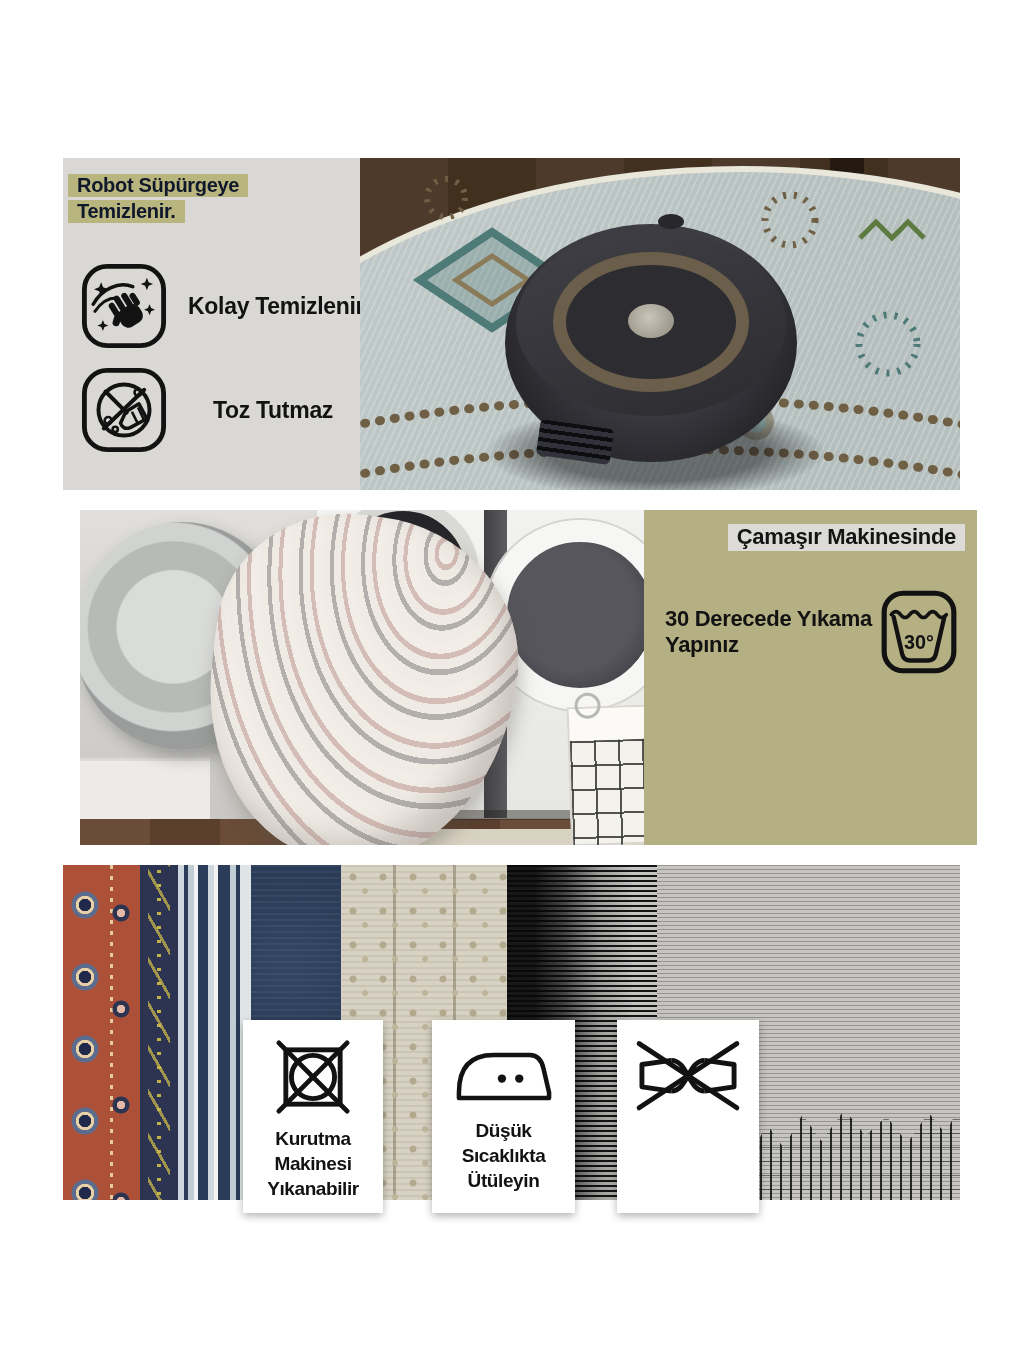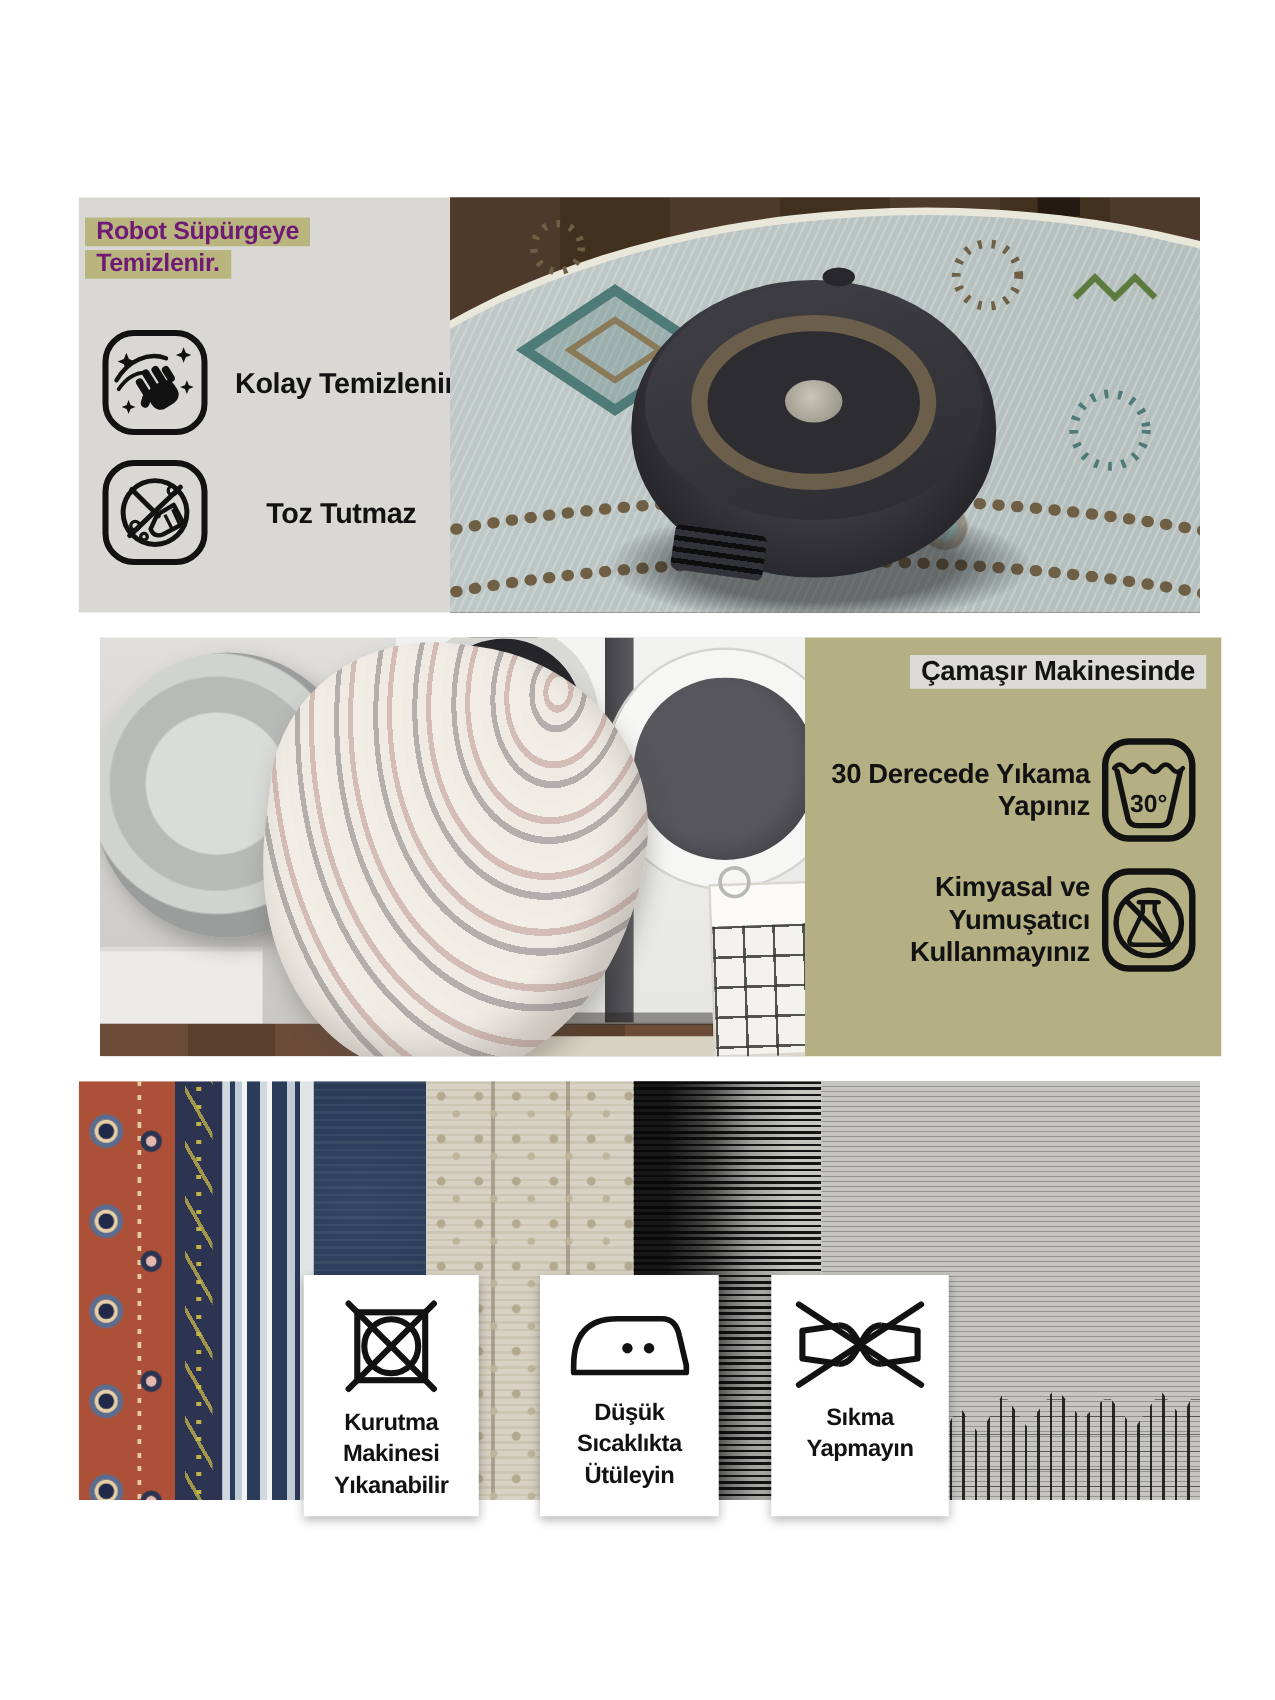--- a/index.html
+++ b/index.html
@@ -3,21 +3,21 @@
 <meta charset="utf-8">
 <style>
   html,body{margin:0;padding:0;background:#ffffff;}
   .canvas{position:relative;width:1020px;height:1360px;background:#ffffff;overflow:hidden;
           font-family:"Liberation Sans", sans-serif; color:#121212;}
 
   
   .sec1{position:absolute;left:63px;top:158px;width:897px;height:332px;}
   .p1{position:absolute;left:0;top:0;width:297px;height:332px;background:#d9d8d4;}
   .p1-badges{position:absolute;left:5px;top:16px;}
-  .badge1{display:table;background:#b9b57e;color:#701a75;font-size:20px;line-height:20px;
+  .badge1{display:table;background:#b9b57e;color:#0f172a;font-size:20px;line-height:20px;
           font-weight:bold;letter-spacing:-0.3px;padding:1px 9px 2px 9px;margin-bottom:3px;}
   .f-row{position:absolute;left:17px;display:flex;align-items:center;gap:20px;}
   .f-row1{top:104px;} .f-row2{top:208px;gap:45px;}
   .f-label{font-size:23px;font-weight:bold;letter-spacing:-0.3px;white-space:nowrap;}
 
   .photo1{position:absolute;left:297px;top:0;width:600px;height:332px;overflow:hidden;
           background:repeating-linear-gradient(90deg,#4e3a2b 0 88px,#42301f 88px 176px),
                      #4e3a2b;}
   .chairleg{position:absolute;left:470px;top:0;width:34px;height:15px;background:#241a12;}
   .rug1{position:absolute;left:-170px;top:8px;width:1090px;height:640px;border-radius:50%;
@@ -86,21 +86,21 @@
           border-bottom:2px solid #e4e2da;}
   .basket-handle{position:absolute;left:6px;top:-16px;width:26px;height:26px;border-radius:50%;
           border:3px solid #b9b9b4;background:transparent;box-sizing:border-box;}
 
   .p2{position:absolute;left:564px;top:0;width:333px;height:335px;background:#b5b083;}
   .p2-badges{position:absolute;right:12px;top:14px;text-align:right;}
   .badge2{display:inline-block;background:#dcdbd7;color:#141414;font-size:22px;line-height:24px;
           font-weight:bold;letter-spacing:-0.3px;padding:1px 9px 2px 9px;margin-bottom:3px;}
   .w-row{position:absolute;right:20px;display:flex;align-items:center;gap:9px;}
   .w-row1{top:80px;} .w-row2{top:184px;}
-  .w-text{font-size:22px;line-height:26px;font-weight:bold;text-align:right;letter-spacing:-0.3px;}
+  .w-text{font-size:22px;line-height:26px;font-weight:bold;text-align:left;letter-spacing:-0.3px;}
   .w-text span{display:block;}
 
   
   .sec3{position:absolute;left:63px;top:865px;width:897px;height:335px;display:flex;overflow:hidden;}
   .st{height:335px;position:relative;}
   .st-red{width:77px;background:
       radial-gradient(circle 13px at 22px 34px, #20294a 0 6px, #e7cfa6 6.5px 9px, #5b6c8e 9.5px 13px, transparent 14px),
       radial-gradient(circle 10px at 58px 18px, #e3b9ac 0 4px, #2c3452 4.5px 8px, transparent 9px),
       radial-gradient(circle 3px at 40px 55px, #ead9b5 0 3px, transparent 4px),
       repeating-linear-gradient(180deg, rgba(235,215,175,0.9) 0 4px, transparent 4px 11px),
@@ -257,34 +257,20 @@
           <span>Yapınız</span>
         </div>
         <svg width="76" height="84" viewBox="0 0 96 106">
           <rect x="4" y="4" width="88" height="98" rx="24" fill="none" stroke="#121212" stroke-width="6.5"></rect>
           <path d="M16 34 L27 82 Q29 89 37 89 L59 89 Q67 89 69 82 L80 34" fill="none" stroke="#121212" stroke-width="5.5" stroke-linecap="round"></path>
           <path d="M13 31 q5.8 -7.5 11.6 0 t11.6 0 t11.6 0 t11.6 0 t11.6 0 t11.6 0" fill="none" stroke="#121212" stroke-width="4.5" stroke-linecap="round"></path>
           <text x="48" y="75" text-anchor="middle" font-family="Liberation Sans, sans-serif" font-size="25" font-weight="bold" fill="#121212">30°</text>
         </svg>
       </div>
 
-      <div class="w-row w-row2">
-        <div class="w-text">
-          <span>Kimyasal ve</span>
-          <span>Yumuşatıcı</span>
-          <span>Kullanmayınız</span>
-        </div>
-        <svg width="76" height="84" viewBox="0 0 96 106">
-          <rect x="4" y="4" width="88" height="98" rx="24" fill="none" stroke="#121212" stroke-width="6.5"></rect>
-          <circle cx="48" cy="56" r="33" fill="none" stroke="#121212" stroke-width="5.5"></circle>
-          <path d="M42 36 v9 L29 72 q-2.5 6 5 6 h28 q7.5 0 5 -6 L54 45 v-9" fill="none" stroke="#121212" stroke-width="4.5" stroke-linejoin="round"></path>
-          <line x1="38" y1="35" x2="58" y2="35" stroke="#121212" stroke-width="4.5" stroke-linecap="round"></line>
-          <line x1="25" y1="33" x2="71" y2="80" stroke="#121212" stroke-width="5.5" stroke-linecap="round"></line>
-        </svg>
-      </div>
     </div>
   </div>
 
   <div class="sec3">
     <div class="st st-red"></div>
     <div class="st st-chev"></div>
     <div class="st st-stripes"></div>
     <div class="st st-navy"></div>
     <div class="st st-beige"></div>
     <div class="st st-black"></div>
@@ -322,19 +308,15 @@
 
   <div class="card card3">
     <svg width="112" height="74" viewBox="0 0 160 106">
       <polyline points="56,32 14,38 14,70 56,76" fill="none" stroke="#121212" stroke-width="7" stroke-linejoin="round"></polyline>
       <polyline points="104,32 146,38 146,70 104,76" fill="none" stroke="#121212" stroke-width="7" stroke-linejoin="round"></polyline>
       <path d="M56 32 C 80 32, 80 76, 104 76" fill="none" stroke="#121212" stroke-width="7"></path>
       <path d="M56 76 C 80 76, 80 32, 104 32" fill="none" stroke="#121212" stroke-width="7"></path>
       <line x1="10" y1="8" x2="150" y2="100" stroke="#121212" stroke-width="7" stroke-linecap="round"></line>
       <line x1="150" y1="8" x2="10" y2="100" stroke="#121212" stroke-width="7" stroke-linecap="round"></line>
     </svg>
-    <div class="ctext">
-      <span>Sıkma</span>
-      <span>Yapmayın</span>
-    </div>
   </div>
 
 </div>
 
 </body></html>

